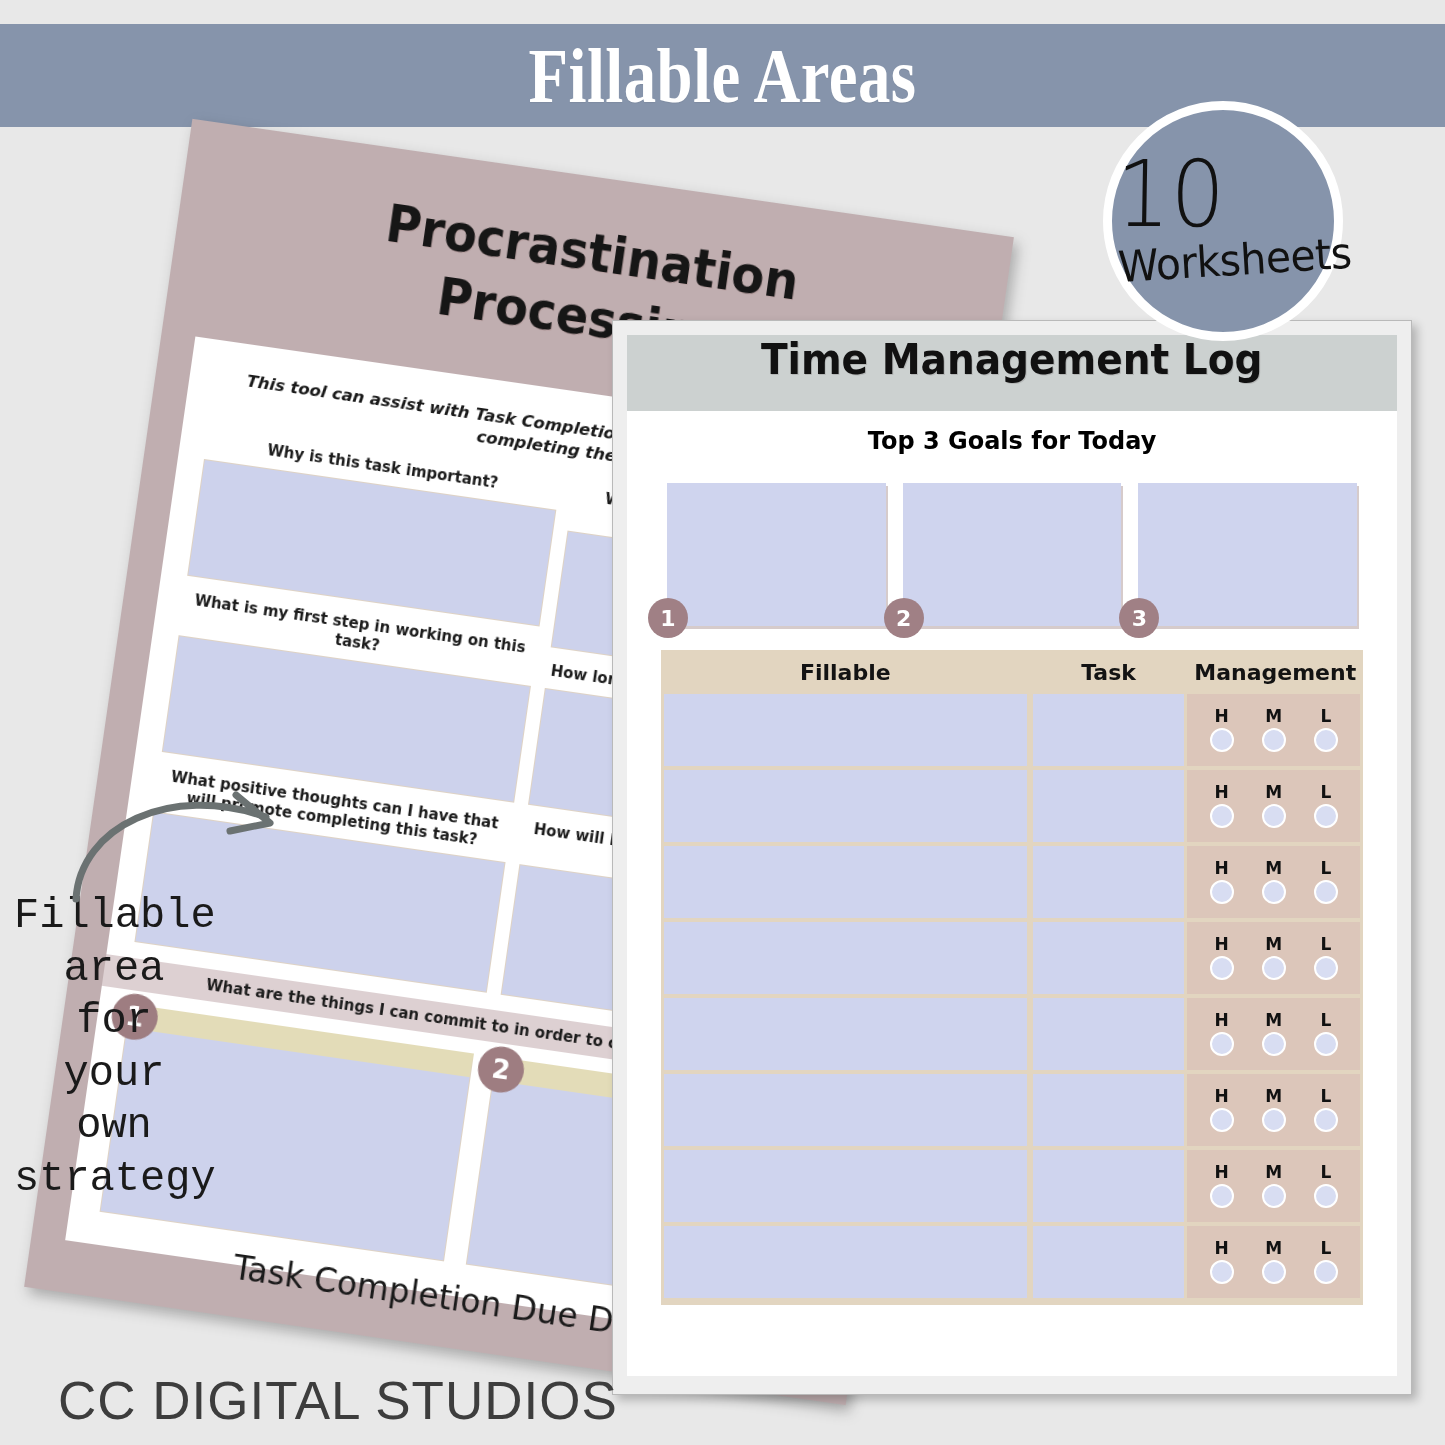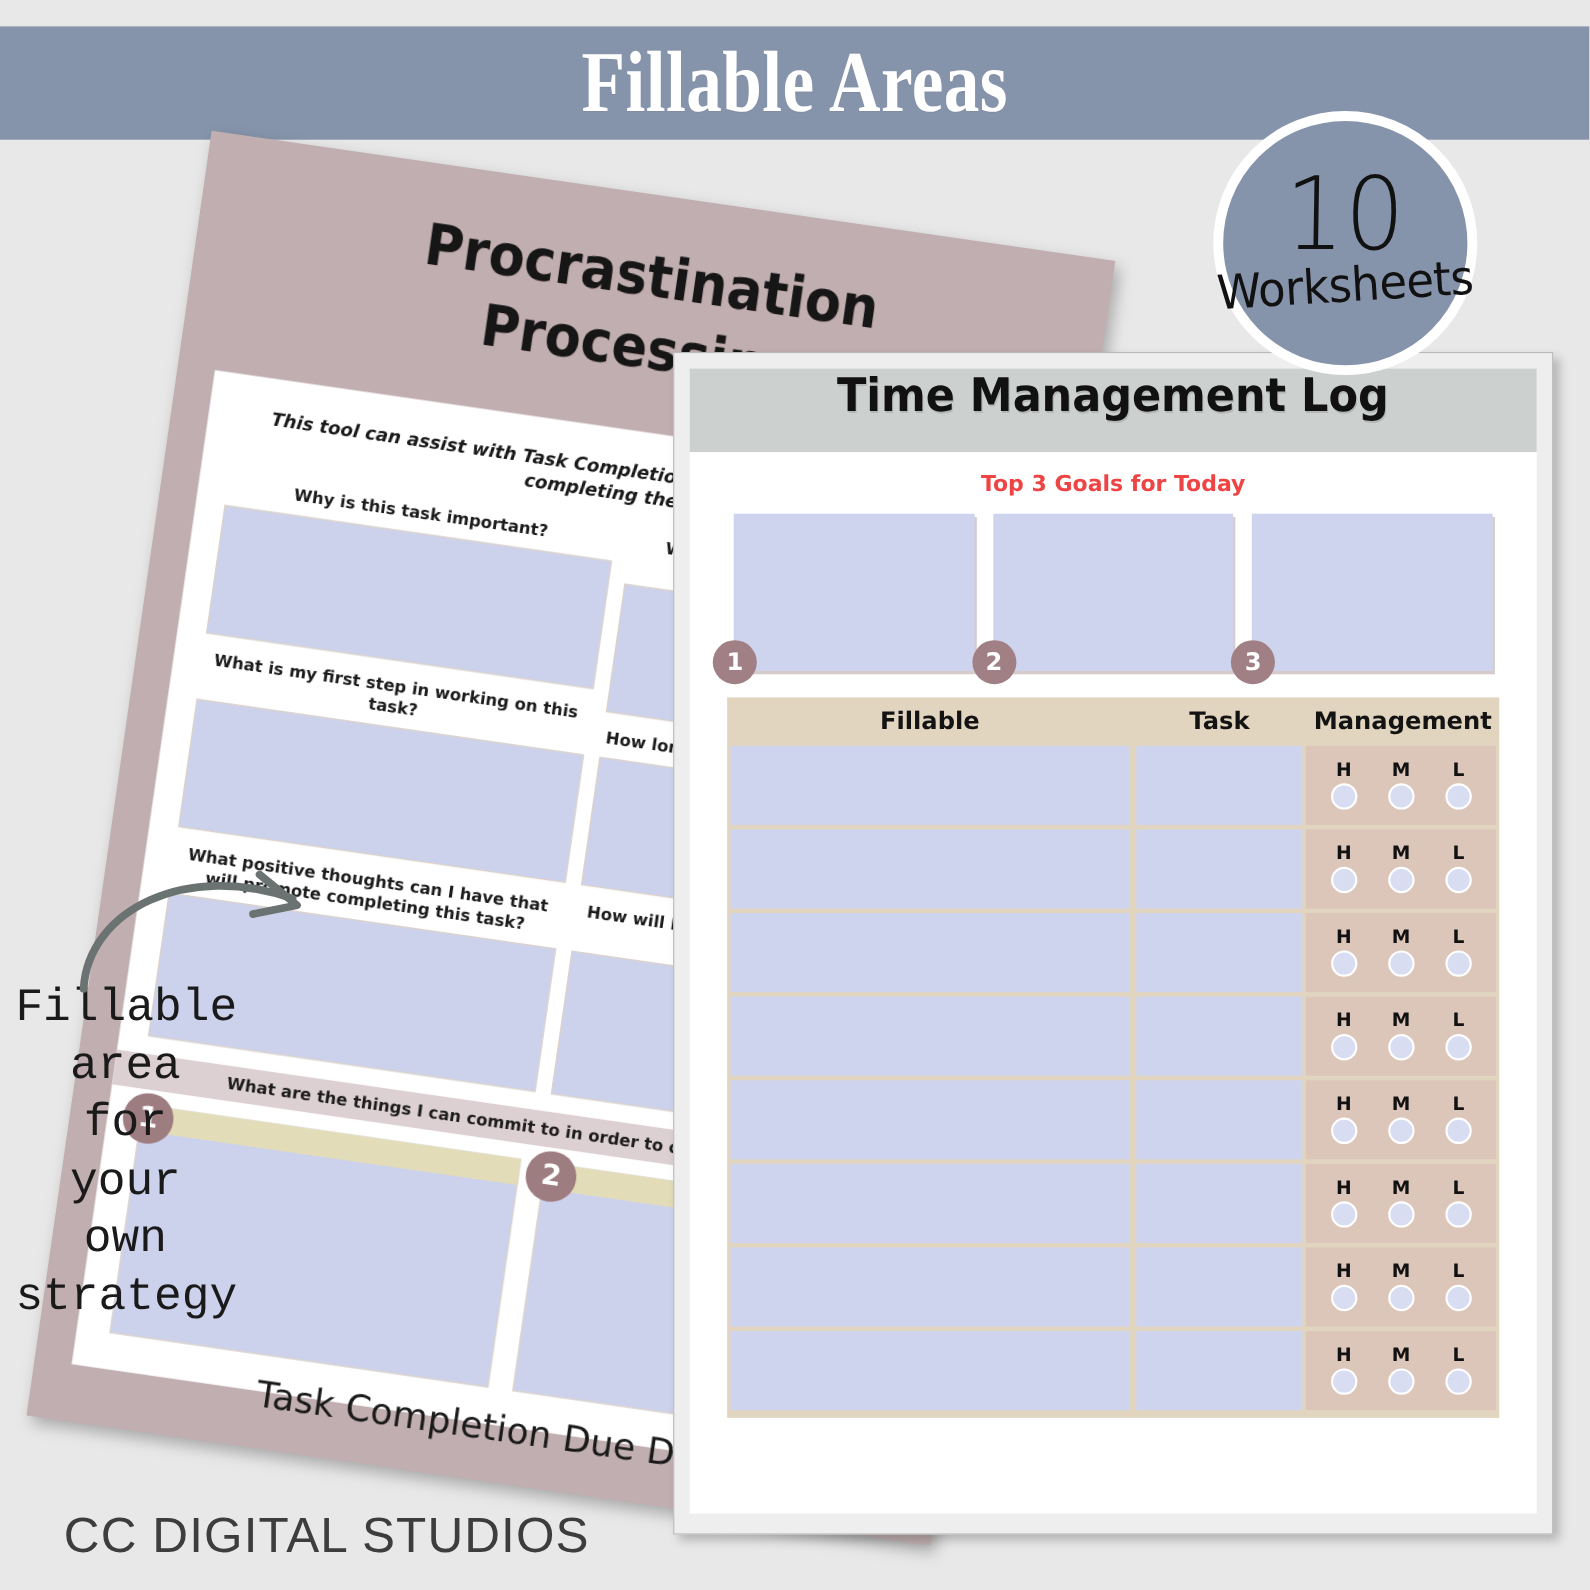--- a/index.html
+++ b/index.html
@@ -39,21 +39,21 @@
   .badge {
     position: absolute;
     left: 1103px; top: 101px;
     width: 240px; height: 240px;
     border-radius: 50%;
     background: #8694ab;
     border: 9px solid #ffffff;
     z-index: 40;
     display: flex;
     flex-direction: column;
-    align-items: center;
+    align-items: flex-start;
     justify-content: center;
   }
   .badge-number {
     font-family: "DejaVu Sans", sans-serif;
     font-size: 92px;
     font-weight: 300;
     color: #111111;
     line-height: 0.9;
     margin-top: -6px;
     transform: scaleX(0.93) skewX(-1deg);
@@ -219,24 +219,24 @@
     font-weight: bold;
     font-size: 42px;
     color: #111111;
     transform: scaleX(0.93);
     text-shadow: 1px 1px 0 rgba(150,150,150,0.45);
   }
   .tml-body { padding: 16px 34px 0 34px; }
   .tml-goals-title {
     font-family: "DejaVu Sans", sans-serif;
     font-weight: bold;
-    font-size: 20px;
-    color: #ef4444;
-    text-align: center;
-    margin-bottom: 16px;
+    font-size: 24px;
+    color: #000000;
+    text-align: center;
+    margin-bottom: 28px;
   }
   .goals-row {
     display: flex;
     gap: 17px;
     padding: 0 6px 8px 6px;
   }
   .goal-box {
     flex: 1;
     height: 143px;
     background: #cfd4ee;
@@ -333,21 +333,21 @@
     left: 70px; top: 775px;
     width: 260px; height: 130px;
     z-index: 36;
   }
 
   
   .footer {
     position: absolute;
     left: 58px; top: 1370px;
     font-family: "Liberation Sans", sans-serif;
-    font-size: 45px;
+    font-size: 53px;
     color: #3d3d3d;
     letter-spacing: 1px;
     z-index: 30;
   }
 </style>
 </head>
 <body>
 
 <div class="top-banner">
   <div class="top-banner-title">Fillable Areas</div>

